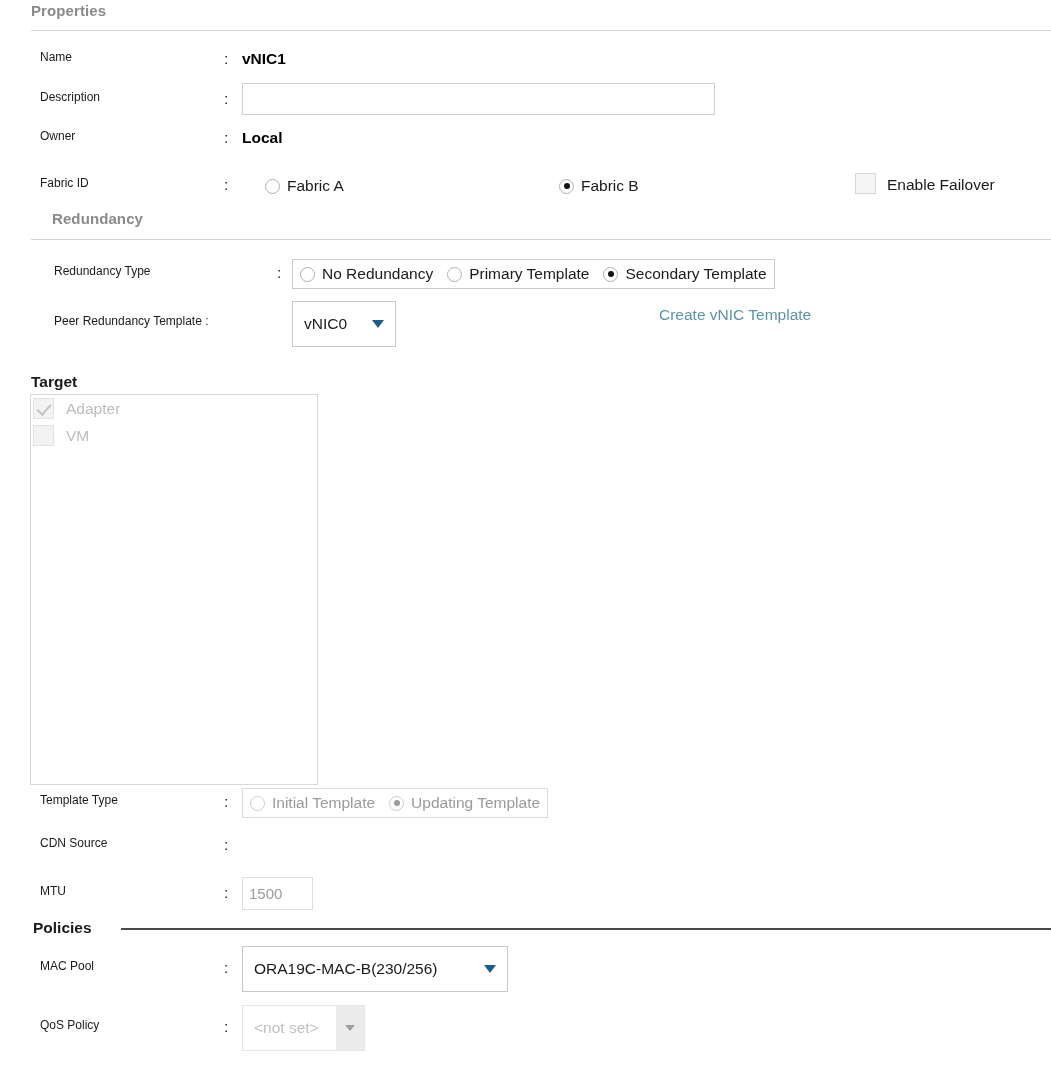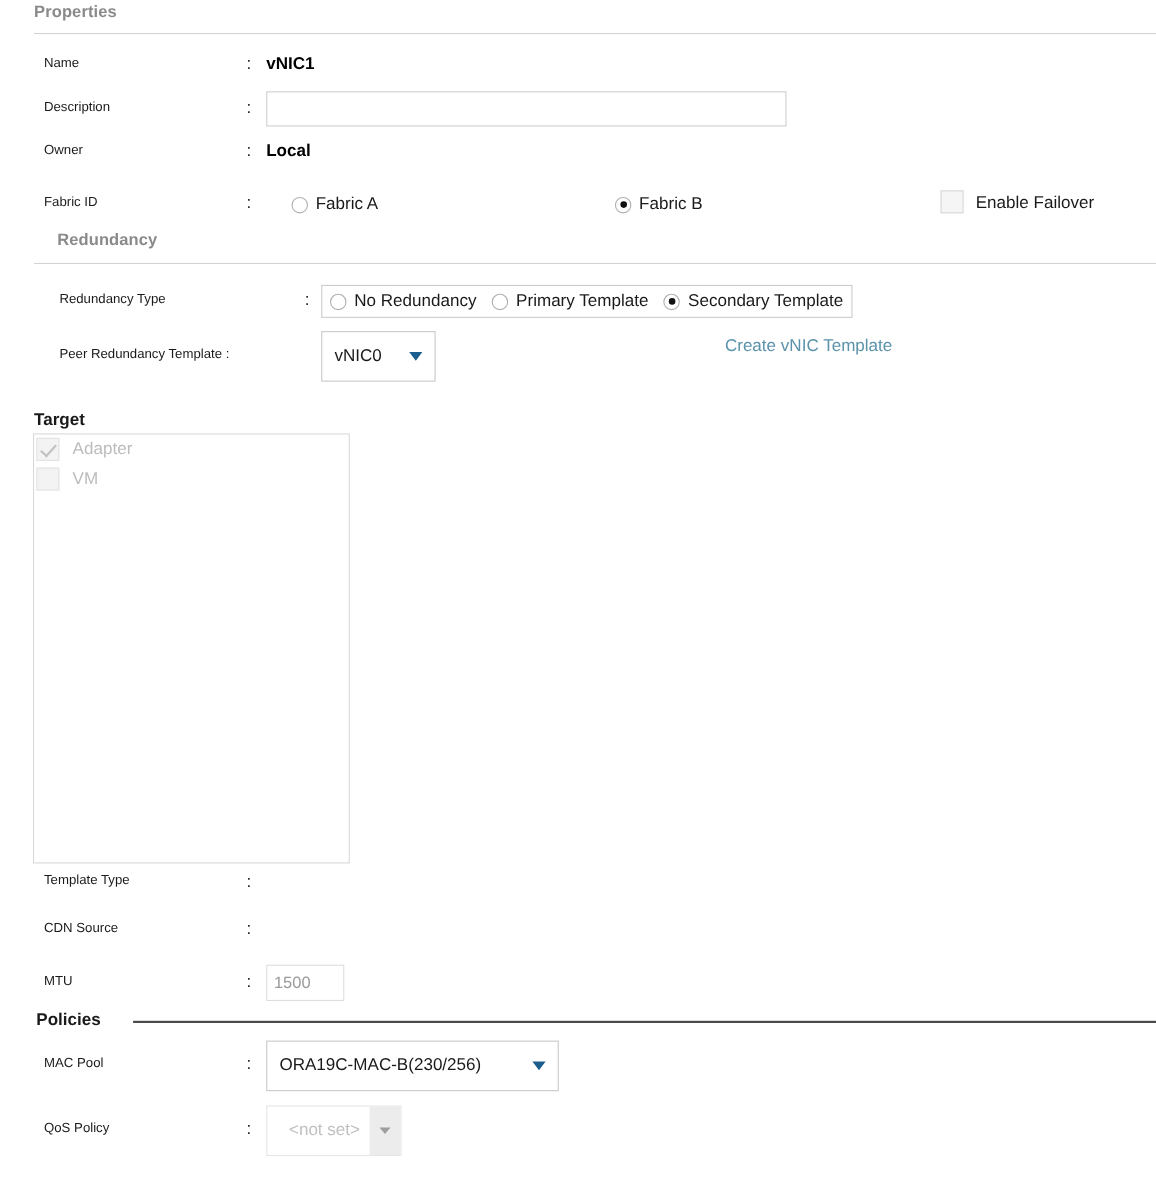--- a/index.html
+++ b/index.html
@@ -307,20 +307,30 @@
     </div>
     <div class="list-item">
       <span class="li-box"></span>
       <span class="li-label">VM</span>
     </div>
   </div>
 
   <div class="lbl" style="left:40px; top:793px;">Template Type</div>
   <div class="colon" style="left:224px; top:793px;">:</div>
 
+  <div class="radio-group" style="left:242px; top:788px; height:30px; border-color:#dcdcdc;">
+    <span class="radio-opt dim">
+      <span class="rdot dim"></span>
+      <span>Initial Template</span>
+    </span>
+    <span class="radio-opt dim">
+      <span class="rdot dim on"></span>
+      <span>Updating Template</span>
+    </span>
+  </div>
 
   <div class="lbl" style="left:40px; top:836px;">CDN Source</div>
   <div class="colon" style="left:224px; top:836px;">:</div>
 
 
   <div class="lbl" style="left:40px; top:884px;">MTU</div>
   <div class="colon" style="left:224px; top:884px;">:</div>
   <input class="textbox disabled" type="text" disabled="" style="left: 242px; top: 877px; width: 71px; height: 33px;" value="1500">
 
   <div class="sec-head-black" style="left:33px; top:919px;">Policies</div>
@@ -330,20 +340,20 @@
   <div class="colon" style="left:224px; top:959px;">:</div>
 
   <div class="dropdown" style="left:242px; top:946px; width:266px; height:46px;">
     <span class="dd-text">ORA19C-MAC-B(230/256)</span>
     <span class="dd-arrow"></span>
   </div>
 
   <div class="lbl" style="left:40px; top:1018px;">QoS Policy</div>
   <div class="colon" style="left:224px; top:1018px;">:</div>
 
-  <div class="dropdown disabled" style="left:242px; top:1005px; width:123px; height:46px;text-align:center;">
+  <div class="dropdown disabled" style="left:242px; top:1005px; width:123px; height:46px;">
     <span class="dd-text">&lt;not set&gt;</span>
     <span class="dd-arrow-btn">
       <span class="dd-arrow-sm"></span>
     </span>
   </div>
 
 </div>
 
 </body></html>

